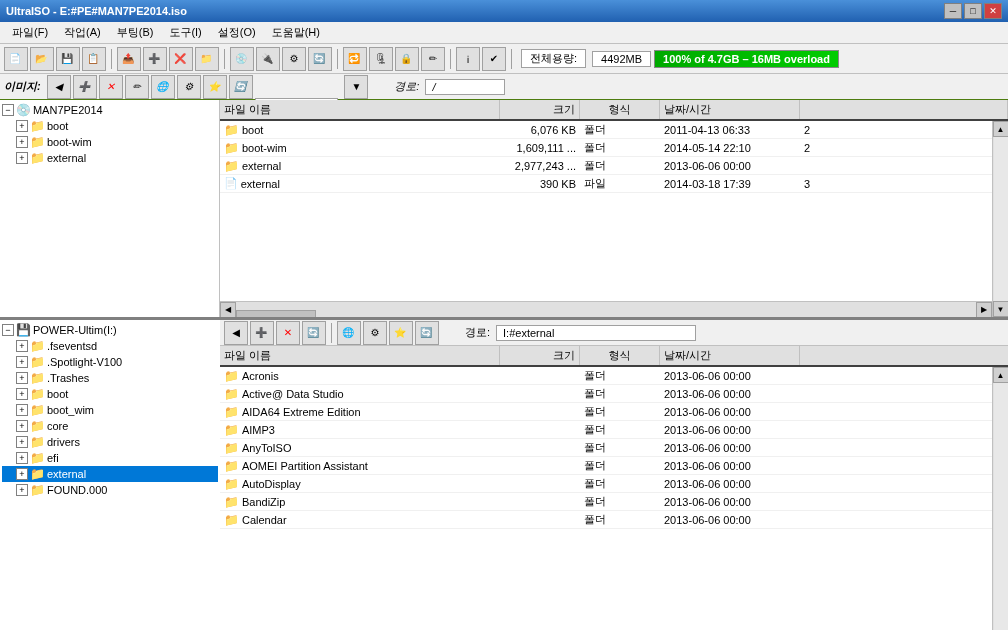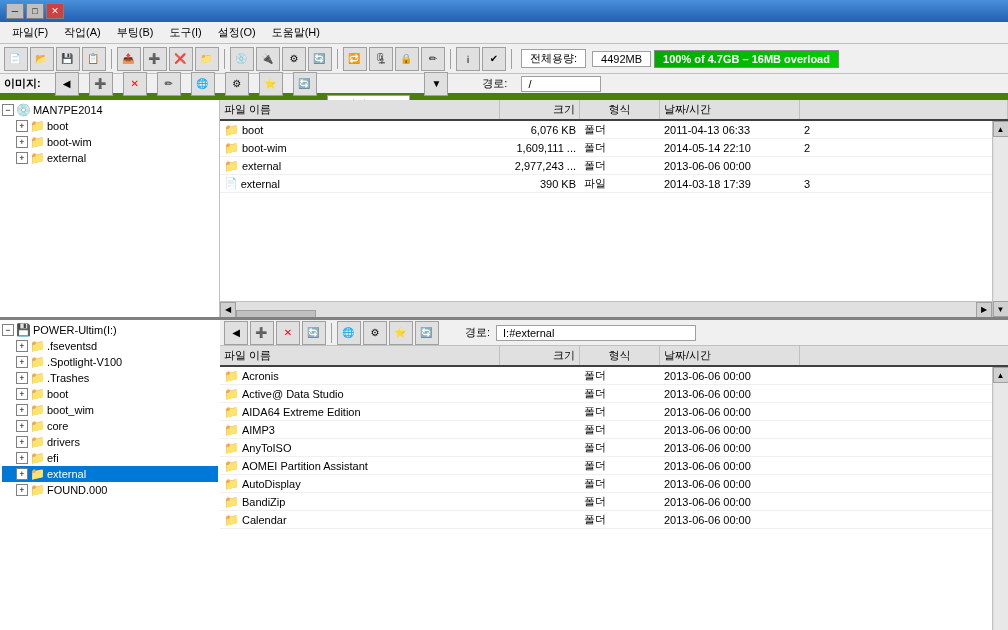--- a/index.html
+++ b/index.html
@@ -75,26 +75,27 @@
       padding: 2px 8px;
       font-size: 11px;
       color: white;
       font-weight: bold;
       margin-left: 1px;
     }
 
     
     .iso-toolbar {
       background: #f0f0f0;
-      border-bottom: 7px solid #4d7c0f;
+      border-bottom: 1px solid #4d7c0f;
       height: 26px;
       display: flex;
       align-items: center;
       padding: 0 4px;
-      gap: 10px;
+      gap: 2px;
+      font-style: italic;
     }
     .iso-label {
       font-size: 11px;
       font-weight: bold;
       margin-right: 4px;
     }
     .iso-type-box {
       background: white;
       border: 1px solid #a0a0a0;
       padding: 1px 6px;
@@ -244,20 +245,21 @@
       font-size: 11px;
       font-weight: bold;
     }
 
     .panel-with-scroll { display: flex; flex: 1; overflow: hidden; }
   </style>
 </head>
 <body>
 
 <div class="title-bar">
+  <span class="title-bar-text">UltraISO - E:#PE#MAN7PE2014.iso</span>
   <div class="title-bar-controls">
     <div class="title-btn">─</div>
     <div class="title-btn">□</div>
     <div class="title-btn close">✕</div>
   </div>
 </div>
 
 <div class="menu-bar">
   <span class="menu-item">파일(F)</span>
   <span class="menu-item">작업(A)</span>

